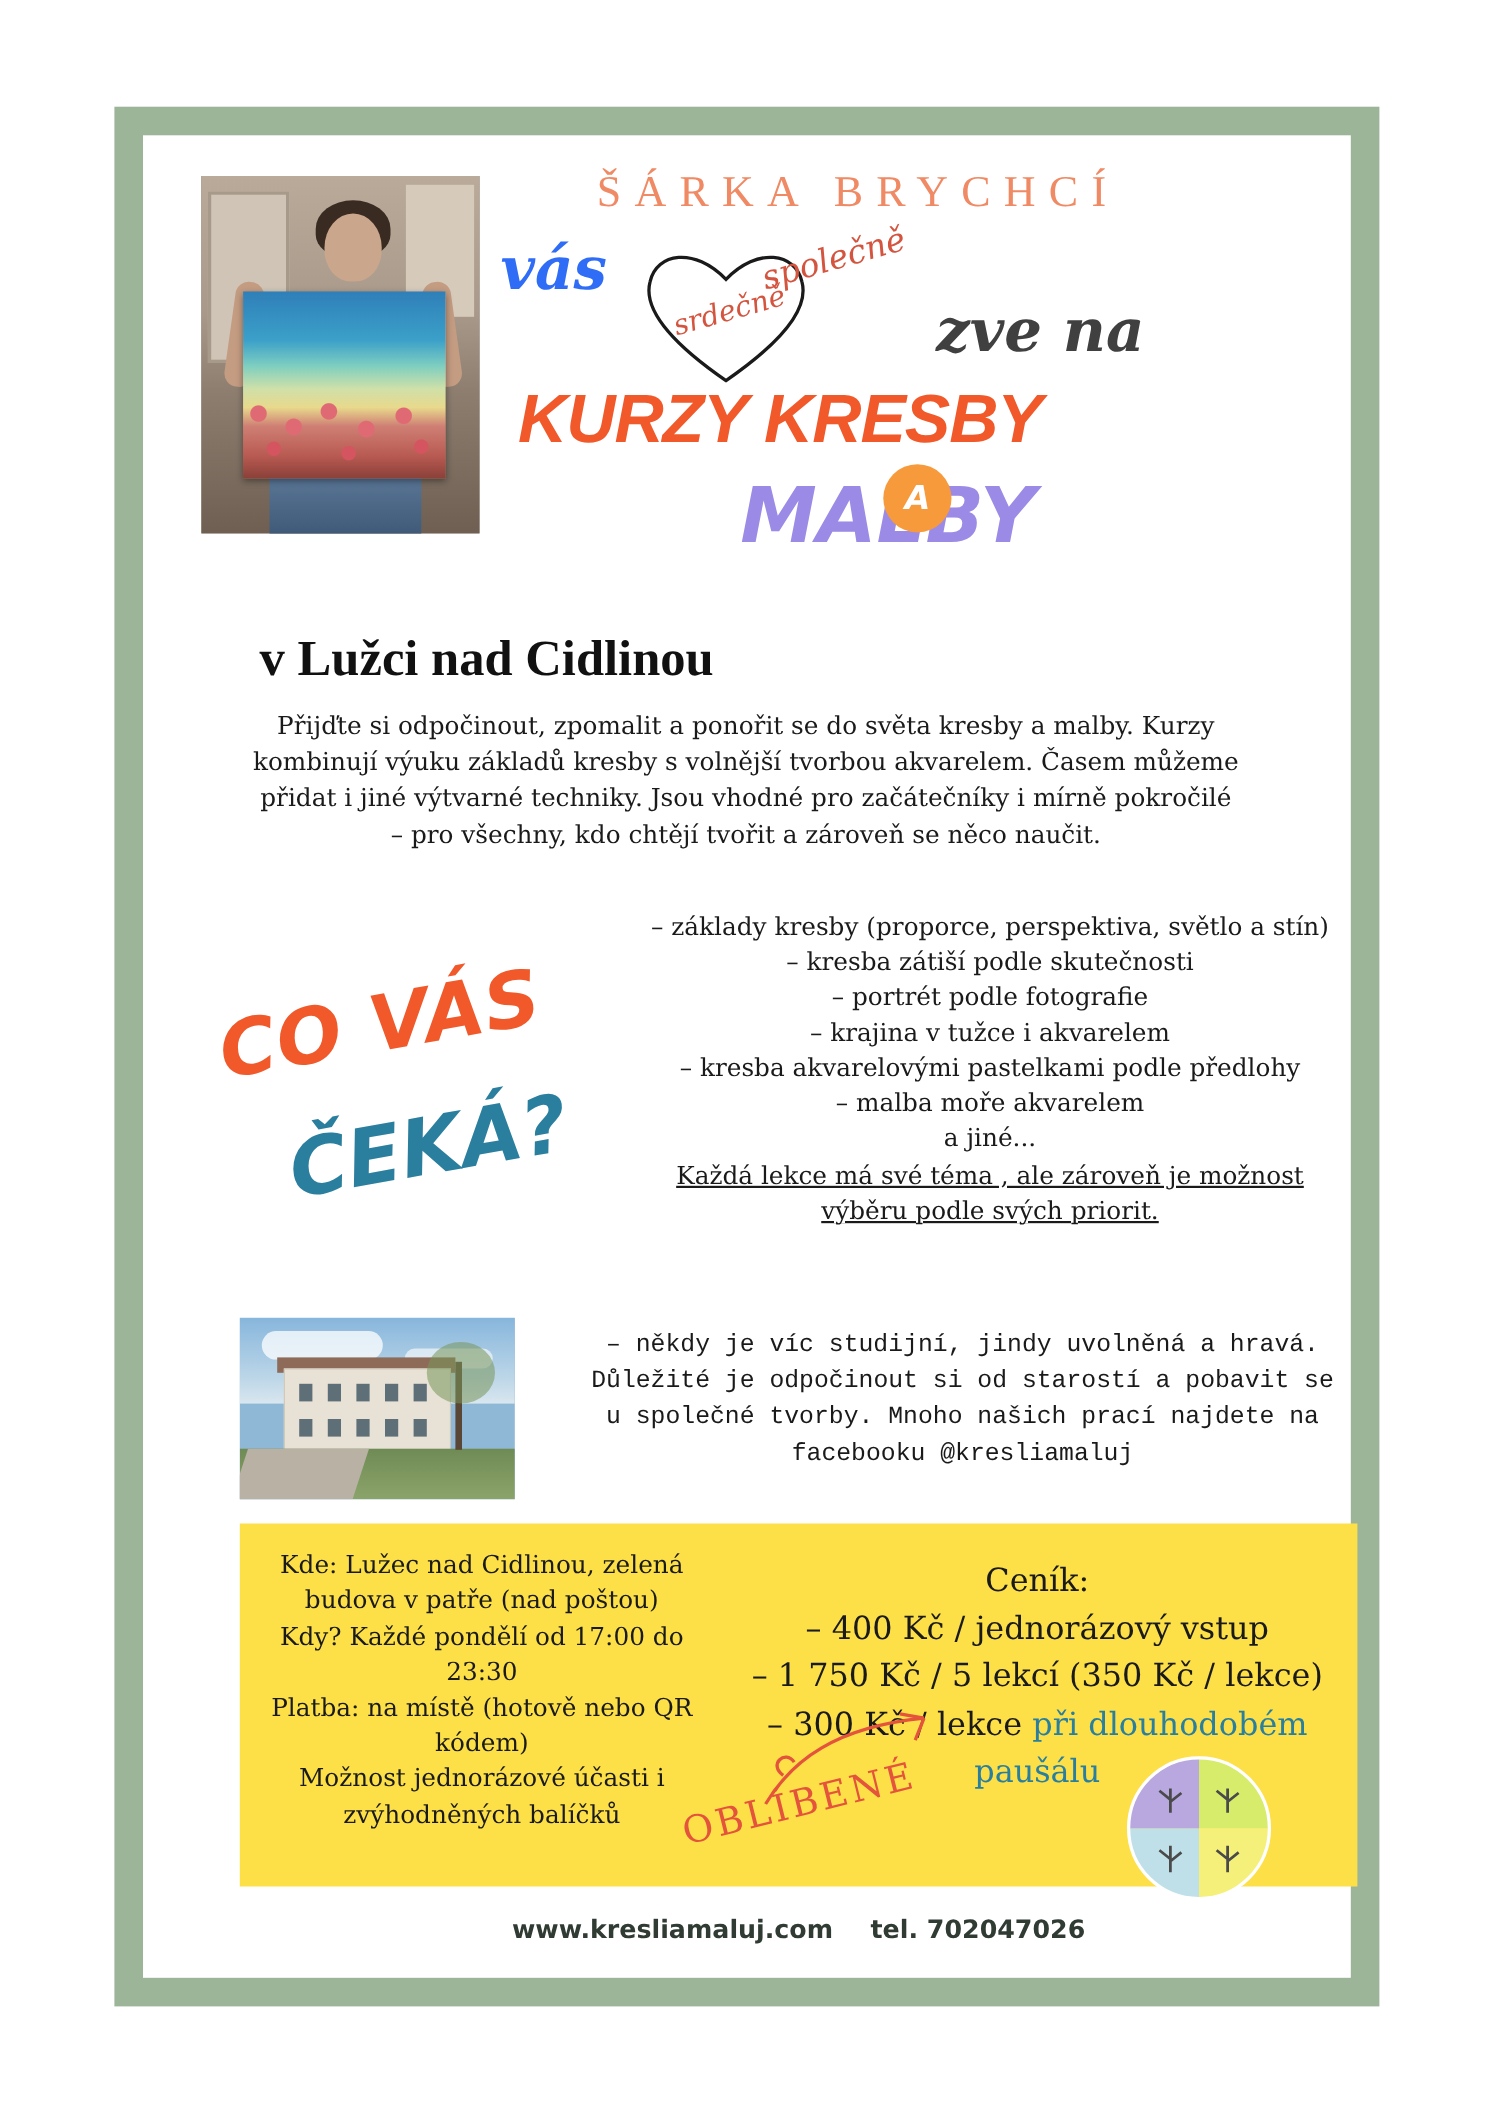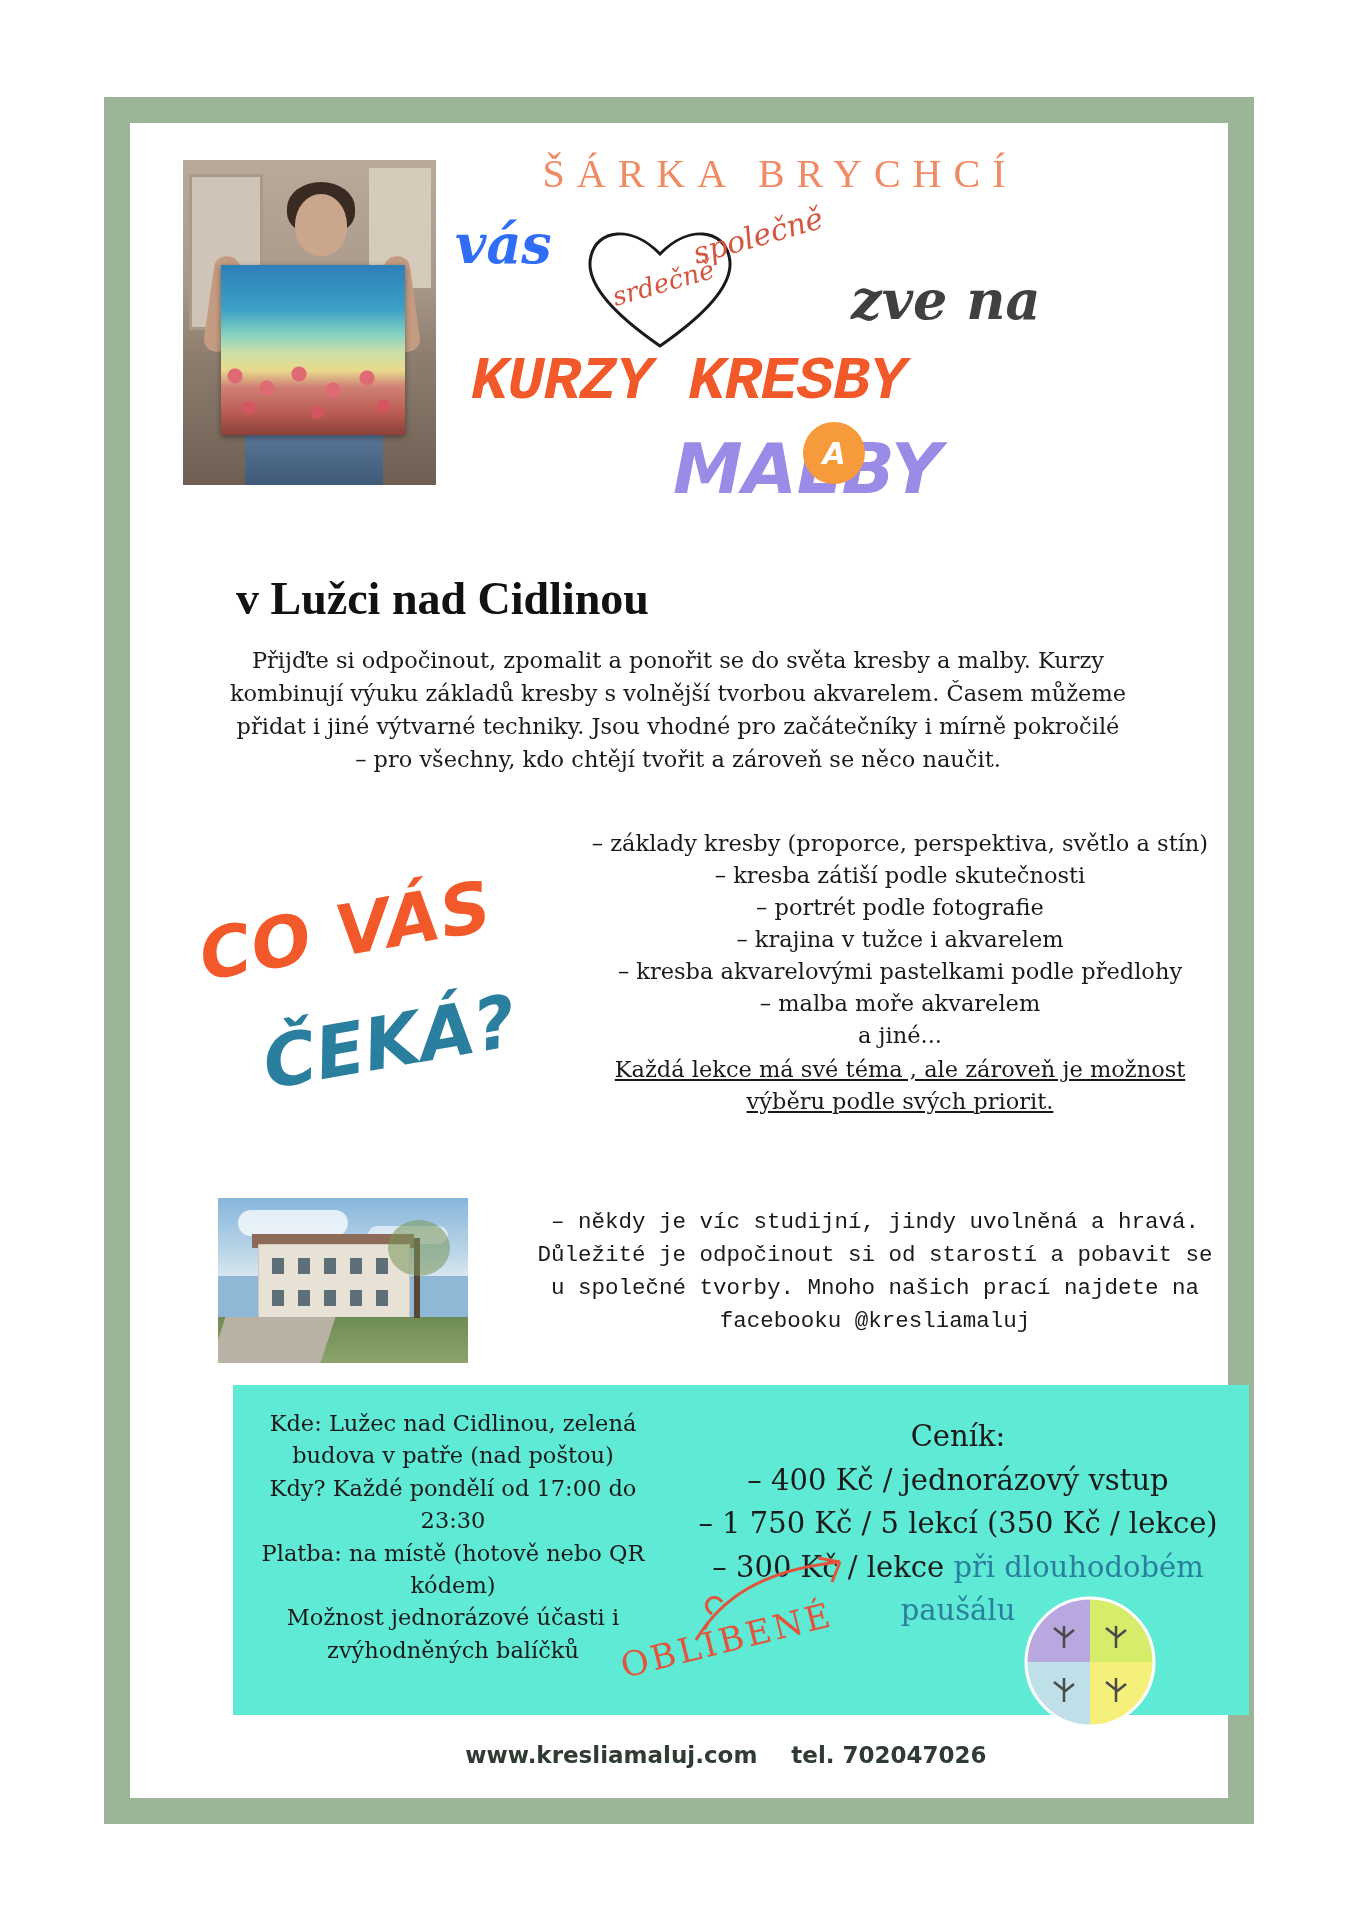--- a/index.html
+++ b/index.html
@@ -162,21 +162,21 @@
     font-family: "DejaVu Serif", serif;
     font-style: italic;
     font-size: 30px;
     color: #d4553f;
     transform: rotate(-16deg);
   }
   .kurzy {
     position: absolute;
     left: 16px;
     top: 196px;
-    font-family: Liberation Mono, monospace;
+    font-family: Liberation Sans, sans-serif;
     font-style: italic;
     font-weight: bold;
     font-size: 62px;
     letter-spacing: -1px;
     color: #f1592a;
     white-space: nowrap;
   }
   .abadge {
     position: absolute;
     left: 348px;
@@ -330,22 +330,21 @@
     color: #1a1a1a;
   }
 
   
   .infobox {
     position: absolute;
     left: 218px;
     top: 1385px;
     width: 1016px;
     height: 330px;
-    background: #5eead4;
-    margin-left: 15px;
+    background: #fde047;
   }
   .info-left {
     position: absolute;
     left: 10px;
     top: 22px;
     width: 420px;
     text-align: center;
     font-family: "DejaVu Serif", serif;
     font-size: 22.5px;
     line-height: 1.44;

